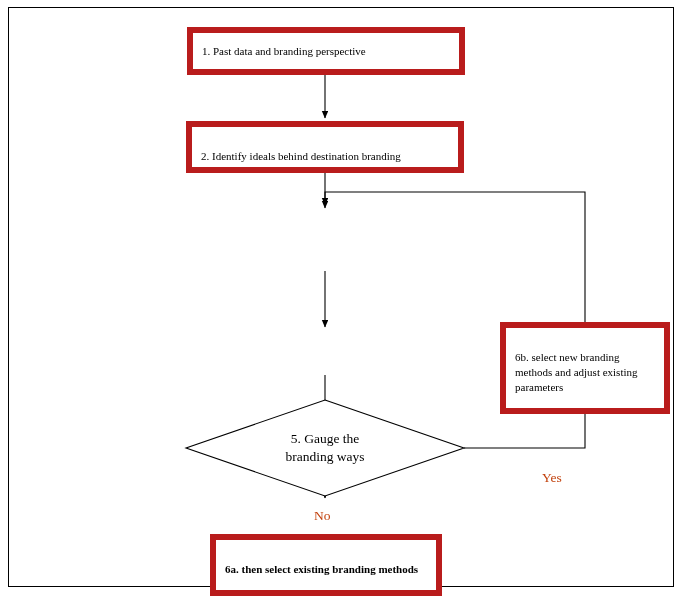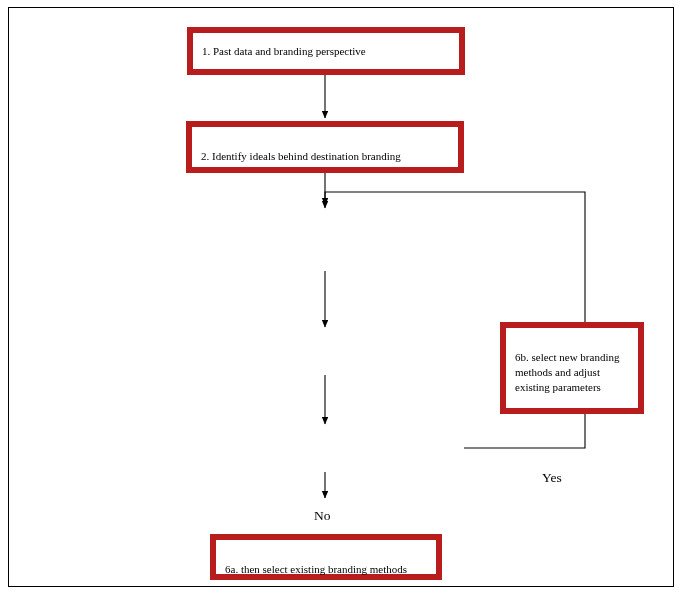--- a/index.html
+++ b/index.html
@@ -71,21 +71,21 @@
     position: absolute;
     left: 0;
     top: 0;
     width: 684px;
     height: 597px;
     pointer-events: none;
   }
   .edge-label {
     position: absolute;
     font-size: 13.5px;
-    color: #000000;
+    color: #c2410c;
   }
 </style>
 </head>
 <body>
 
 <div id="page">
 
   <div class="outer-frame"></div>
 
   <svg class="conn" xmlns="http://www.w3.org/2000/svg">
@@ -113,26 +113,33 @@
   <div class="node center-text" style="left:187px; top:27px; width:278px; height:48px;">
     <span>1. Past data and branding perspective</span>
   </div>
 
   <div class="node" style="left:186px; top:121px; width:278px; height:52px;">
     <span>2. Identify ideals behind destination branding</span>
   </div>
 
 
 
+  <div class="diamond-wrap" style="left:186px; top:400px;">
+    <svg width="278" height="96" xmlns="http://www.w3.org/2000/svg">
+      <polygon points="139,0 278,48 139,96 0,48" fill="#ffffff" stroke="#000000" stroke-width="1.1"></polygon>
+    </svg>
+    <div class="diamond-label">5. Gauge the
+branding ways</div>
+  </div>
 
-  <div class="node" style="left:210px; top:534px; width:232px; height:46px;">
+  <div class="node" style="left:210px; top:534px; width:232px; height:62px;font-weight:bold;">
     <span>6a. then select existing branding methods</span>
   </div>
 
-  <div class="node" style="left:500px; top:322px; width:144px; height:92px;">
+  <div class="node" style="left:500px; top:322px; width:170px; height:92px;">
     <span>6b. select new branding methods and adjust existing parameters</span>
   </div>
 
   <div class="edge-label" style="left:542px; top:470px;">Yes</div>
 
   <div class="edge-label" style="left:314px; top:500px;margin-top:8px;">No</div>
 
 </div>
 
 </body></html>

